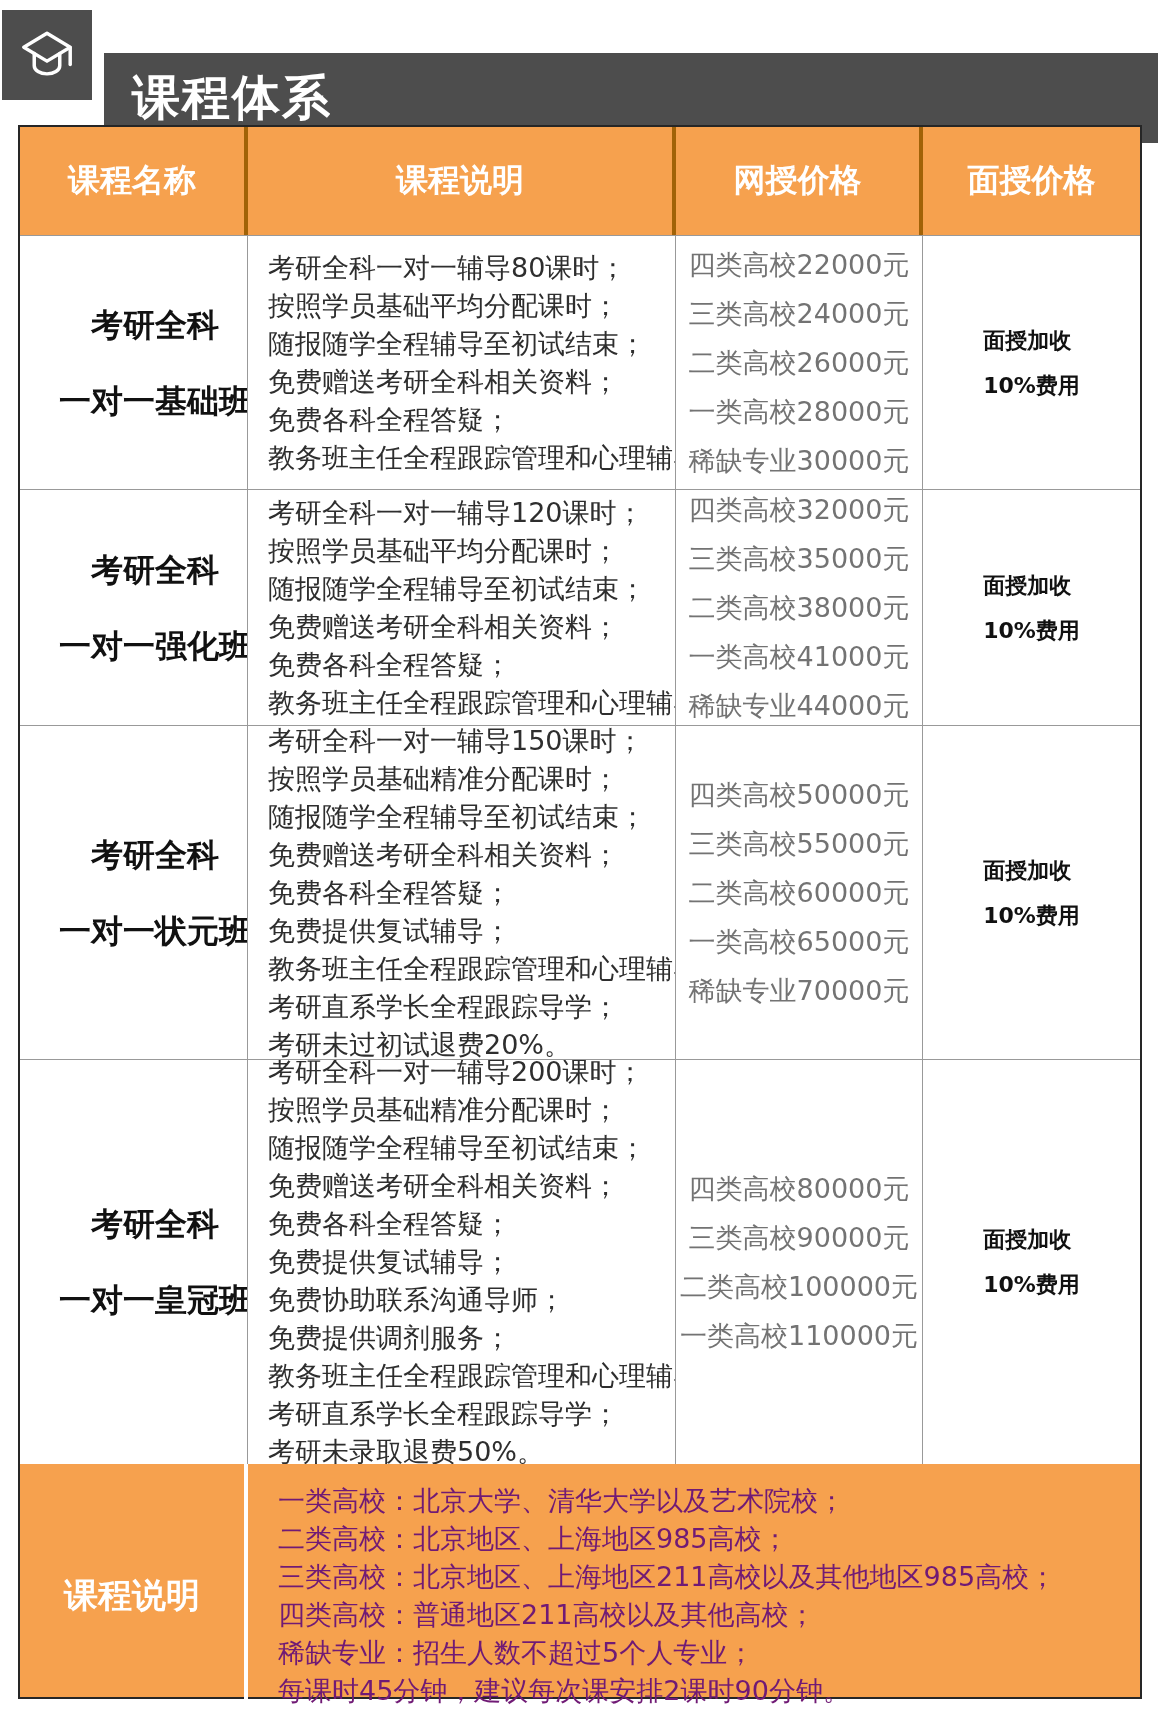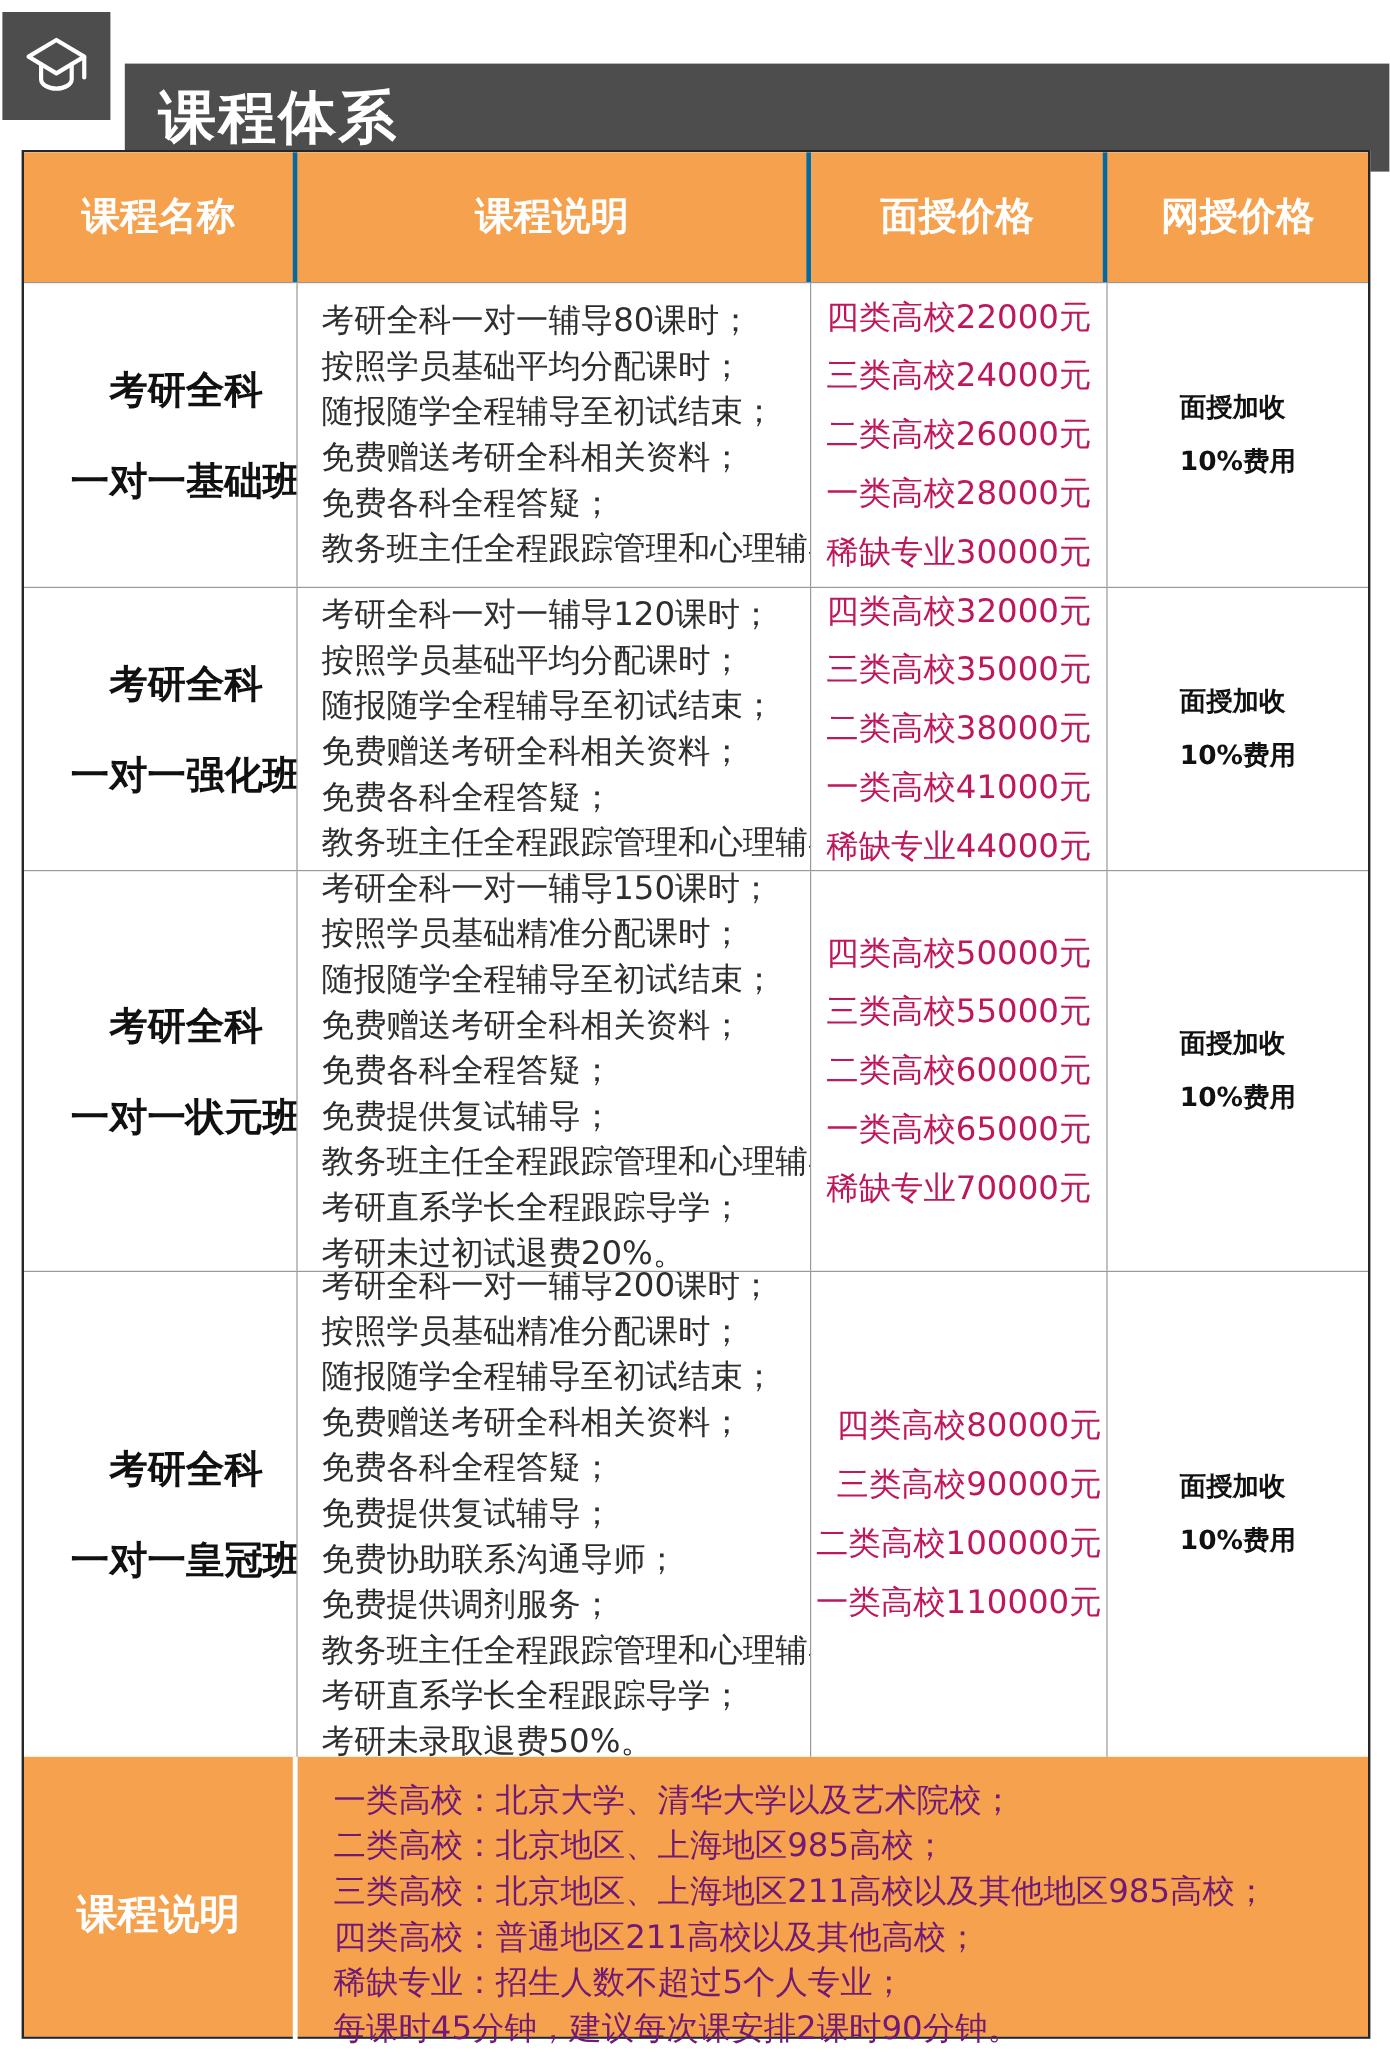--- a/index.html
+++ b/index.html
@@ -41,21 +41,21 @@
     display: grid;
     grid-template-columns: 228px 428px 247px 217px;
   }
 
   
   .thead { height: 108px; background: #ffffff; }
   .th {
     background: #F6A14E; color: #ffffff;
     font-size: 32px; font-weight: bold;
     display: flex; align-items: center; justify-content: center;
-    border-right: 4px solid #0369a1;
+    border-right: 4px solid #a16207;
   }
   .th:last-child { border-right: none; }
 
   
   .row { border-top: 1px solid #999999; }
   .row-1 { height: 254px; }
   .row-2 { height: 236px; }
   .row-3 { height: 334px; }
   .row-4 { height: 405px; }
   .cell {
@@ -72,22 +72,22 @@
   }
 
   .desc-cell { padding: 14px 8px 14px 20px; }
   .desc-cell .line {
     font-size: 27px; line-height: 38px; color: #2e2e2e; white-space: nowrap;
   }
 
   .online-cell { align-items: center; }
   .online-cell .lines { width: fit-content; }
   .online-cell .line {
-    font-size: 27px; line-height: 49px; color: #be185d;
-    text-align: right; white-space: nowrap;
+    font-size: 27px; line-height: 49px; color: #737373;
+    text-align: center; white-space: nowrap;
   }
 
   .offline-cell { align-items: center; }
   .offline-cell .lines { width: fit-content; }
   .offline-cell .line {
     font-size: 22px; font-weight: bold; color: #111111;
     line-height: 45px; text-align: left; white-space: nowrap;
   }
 
   
@@ -122,22 +122,22 @@
 </div>
 <div class="title-bar">
   <span class="page-title">课程体系</span>
 </div>
 
 <div class="pricing-table">
 
   <div class="thead grid-cols">
     <div class="th">课程名称</div>
     <div class="th">课程说明</div>
+    <div class="th">网授价格</div>
     <div class="th">面授价格</div>
-    <div class="th">网授价格</div>
   </div>
 
   <div class="row row-1 grid-cols">
     <div class="cell name-cell">
       <div>
           <div class="line">考研全科</div>
           <div class="line">一对一基础班</div>
         </div>
     </div>
     <div class="cell desc-cell">

